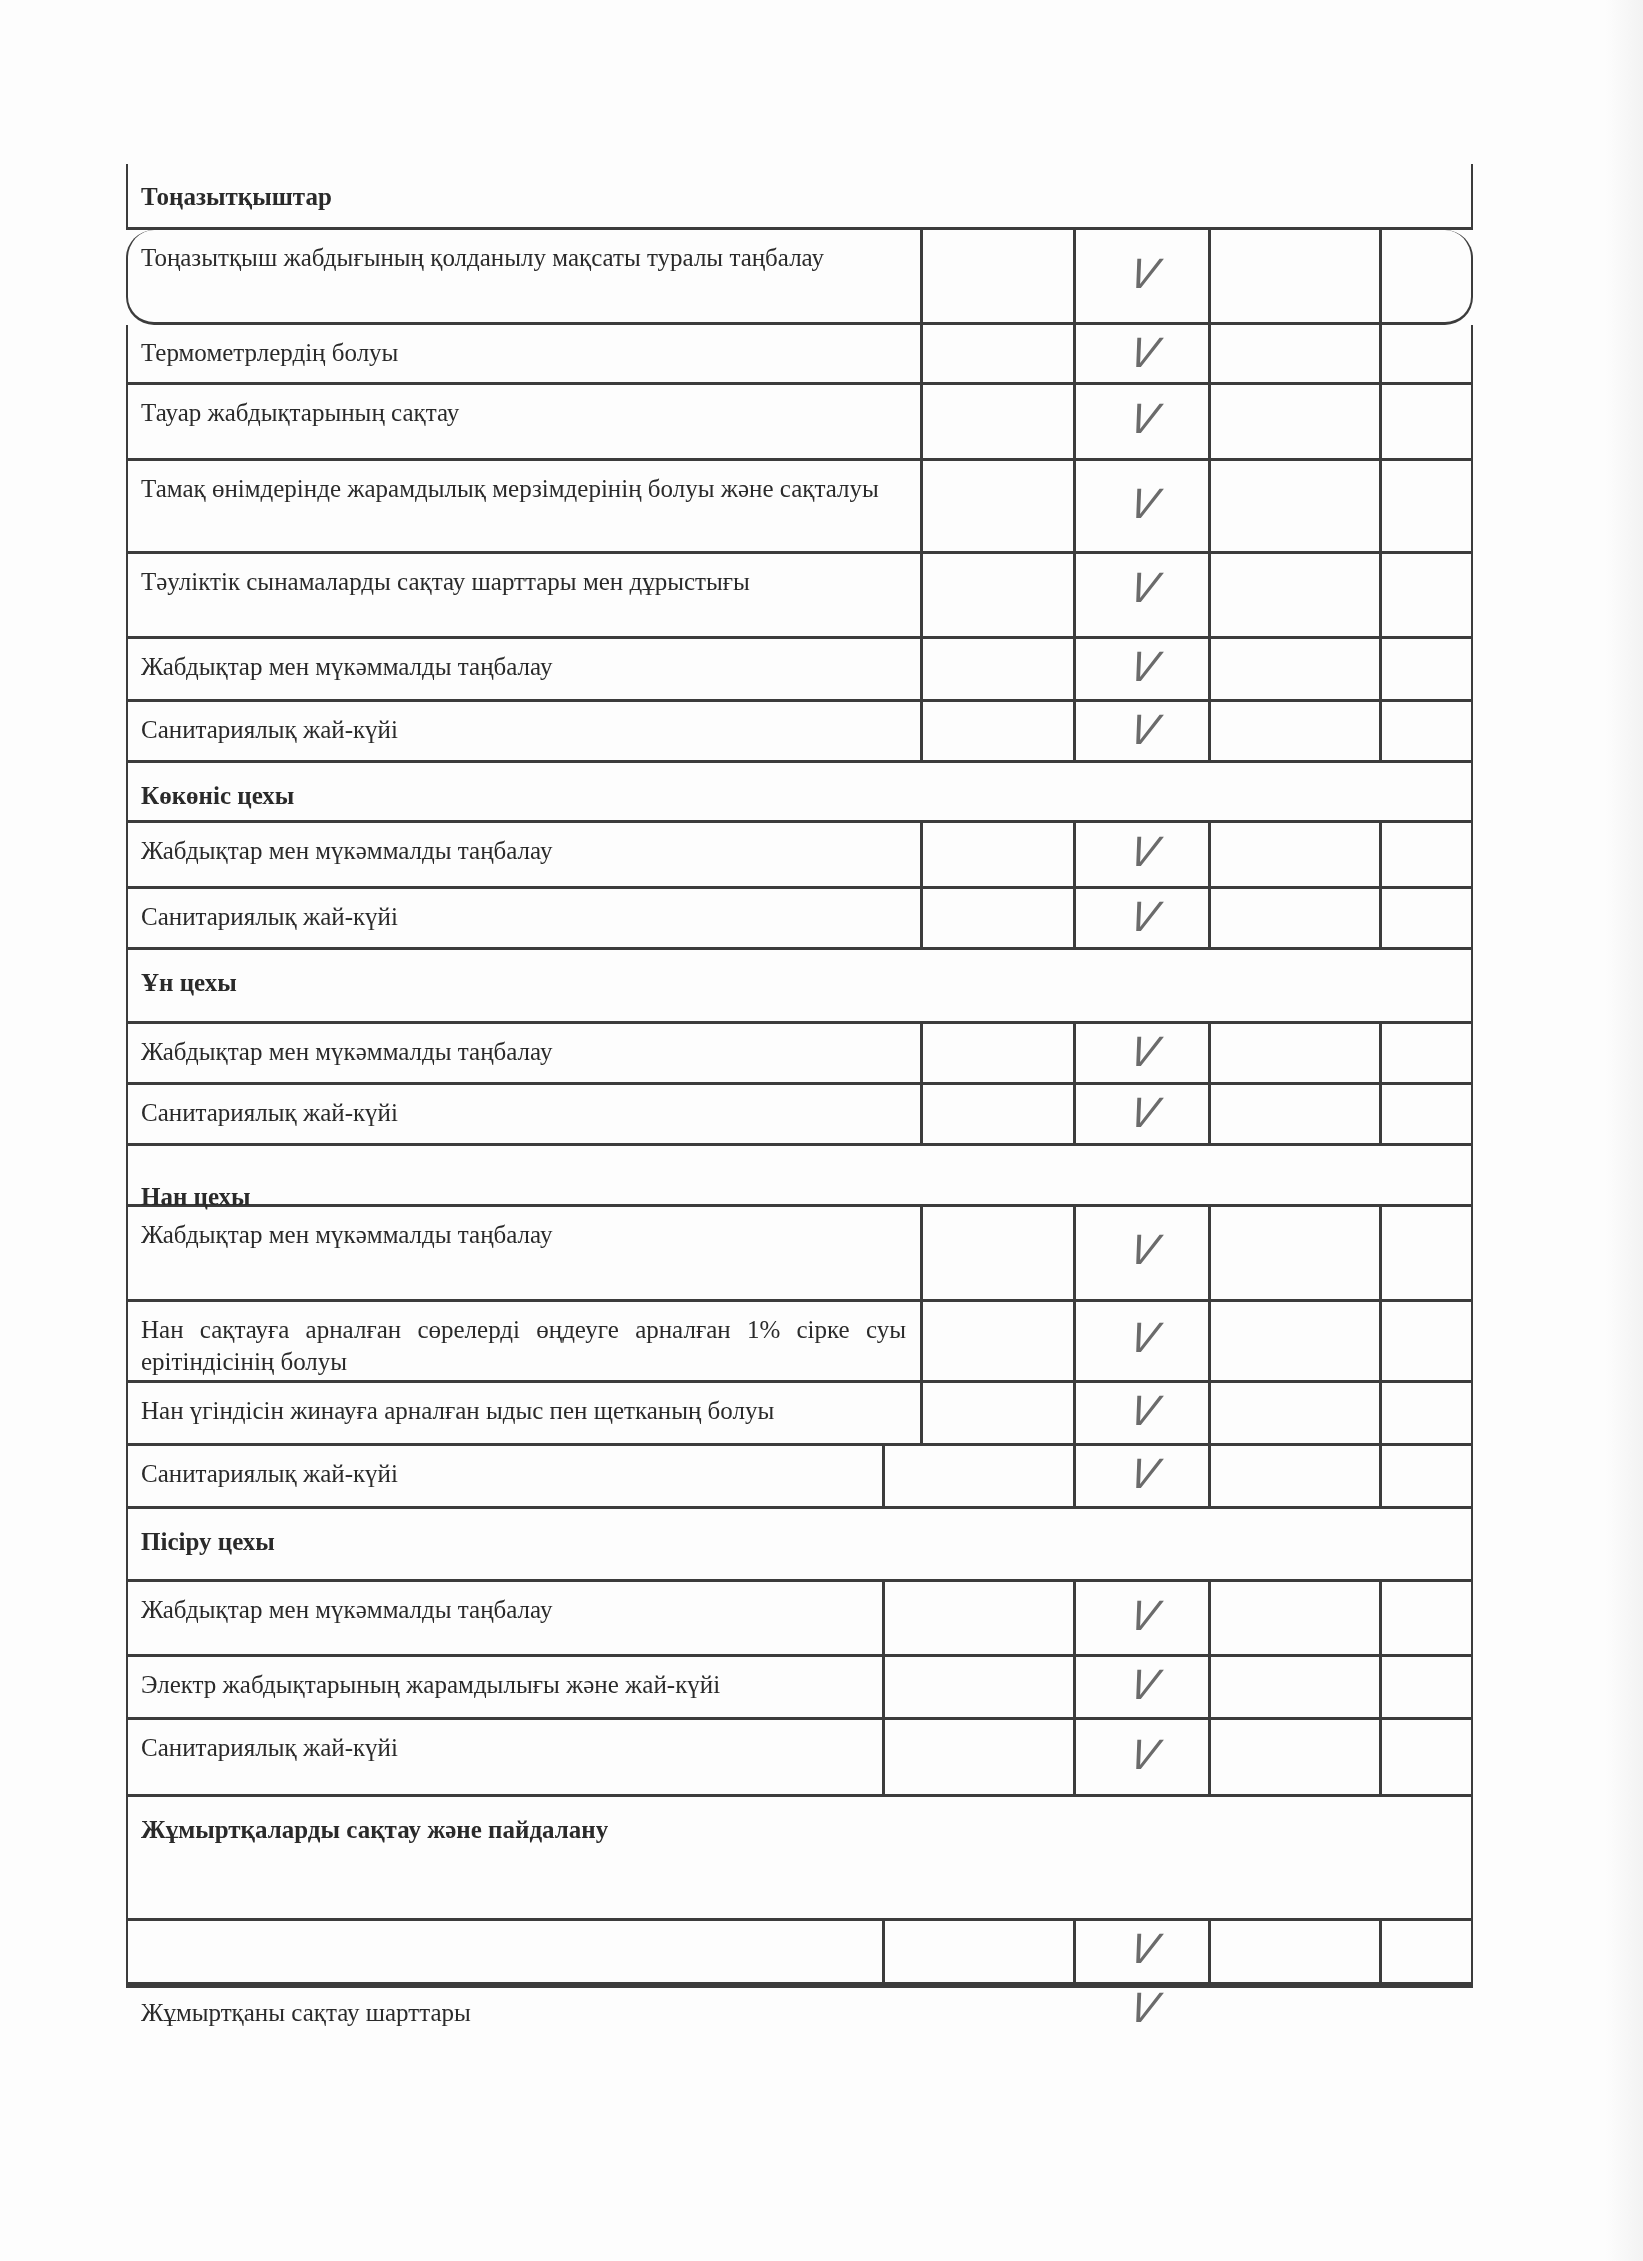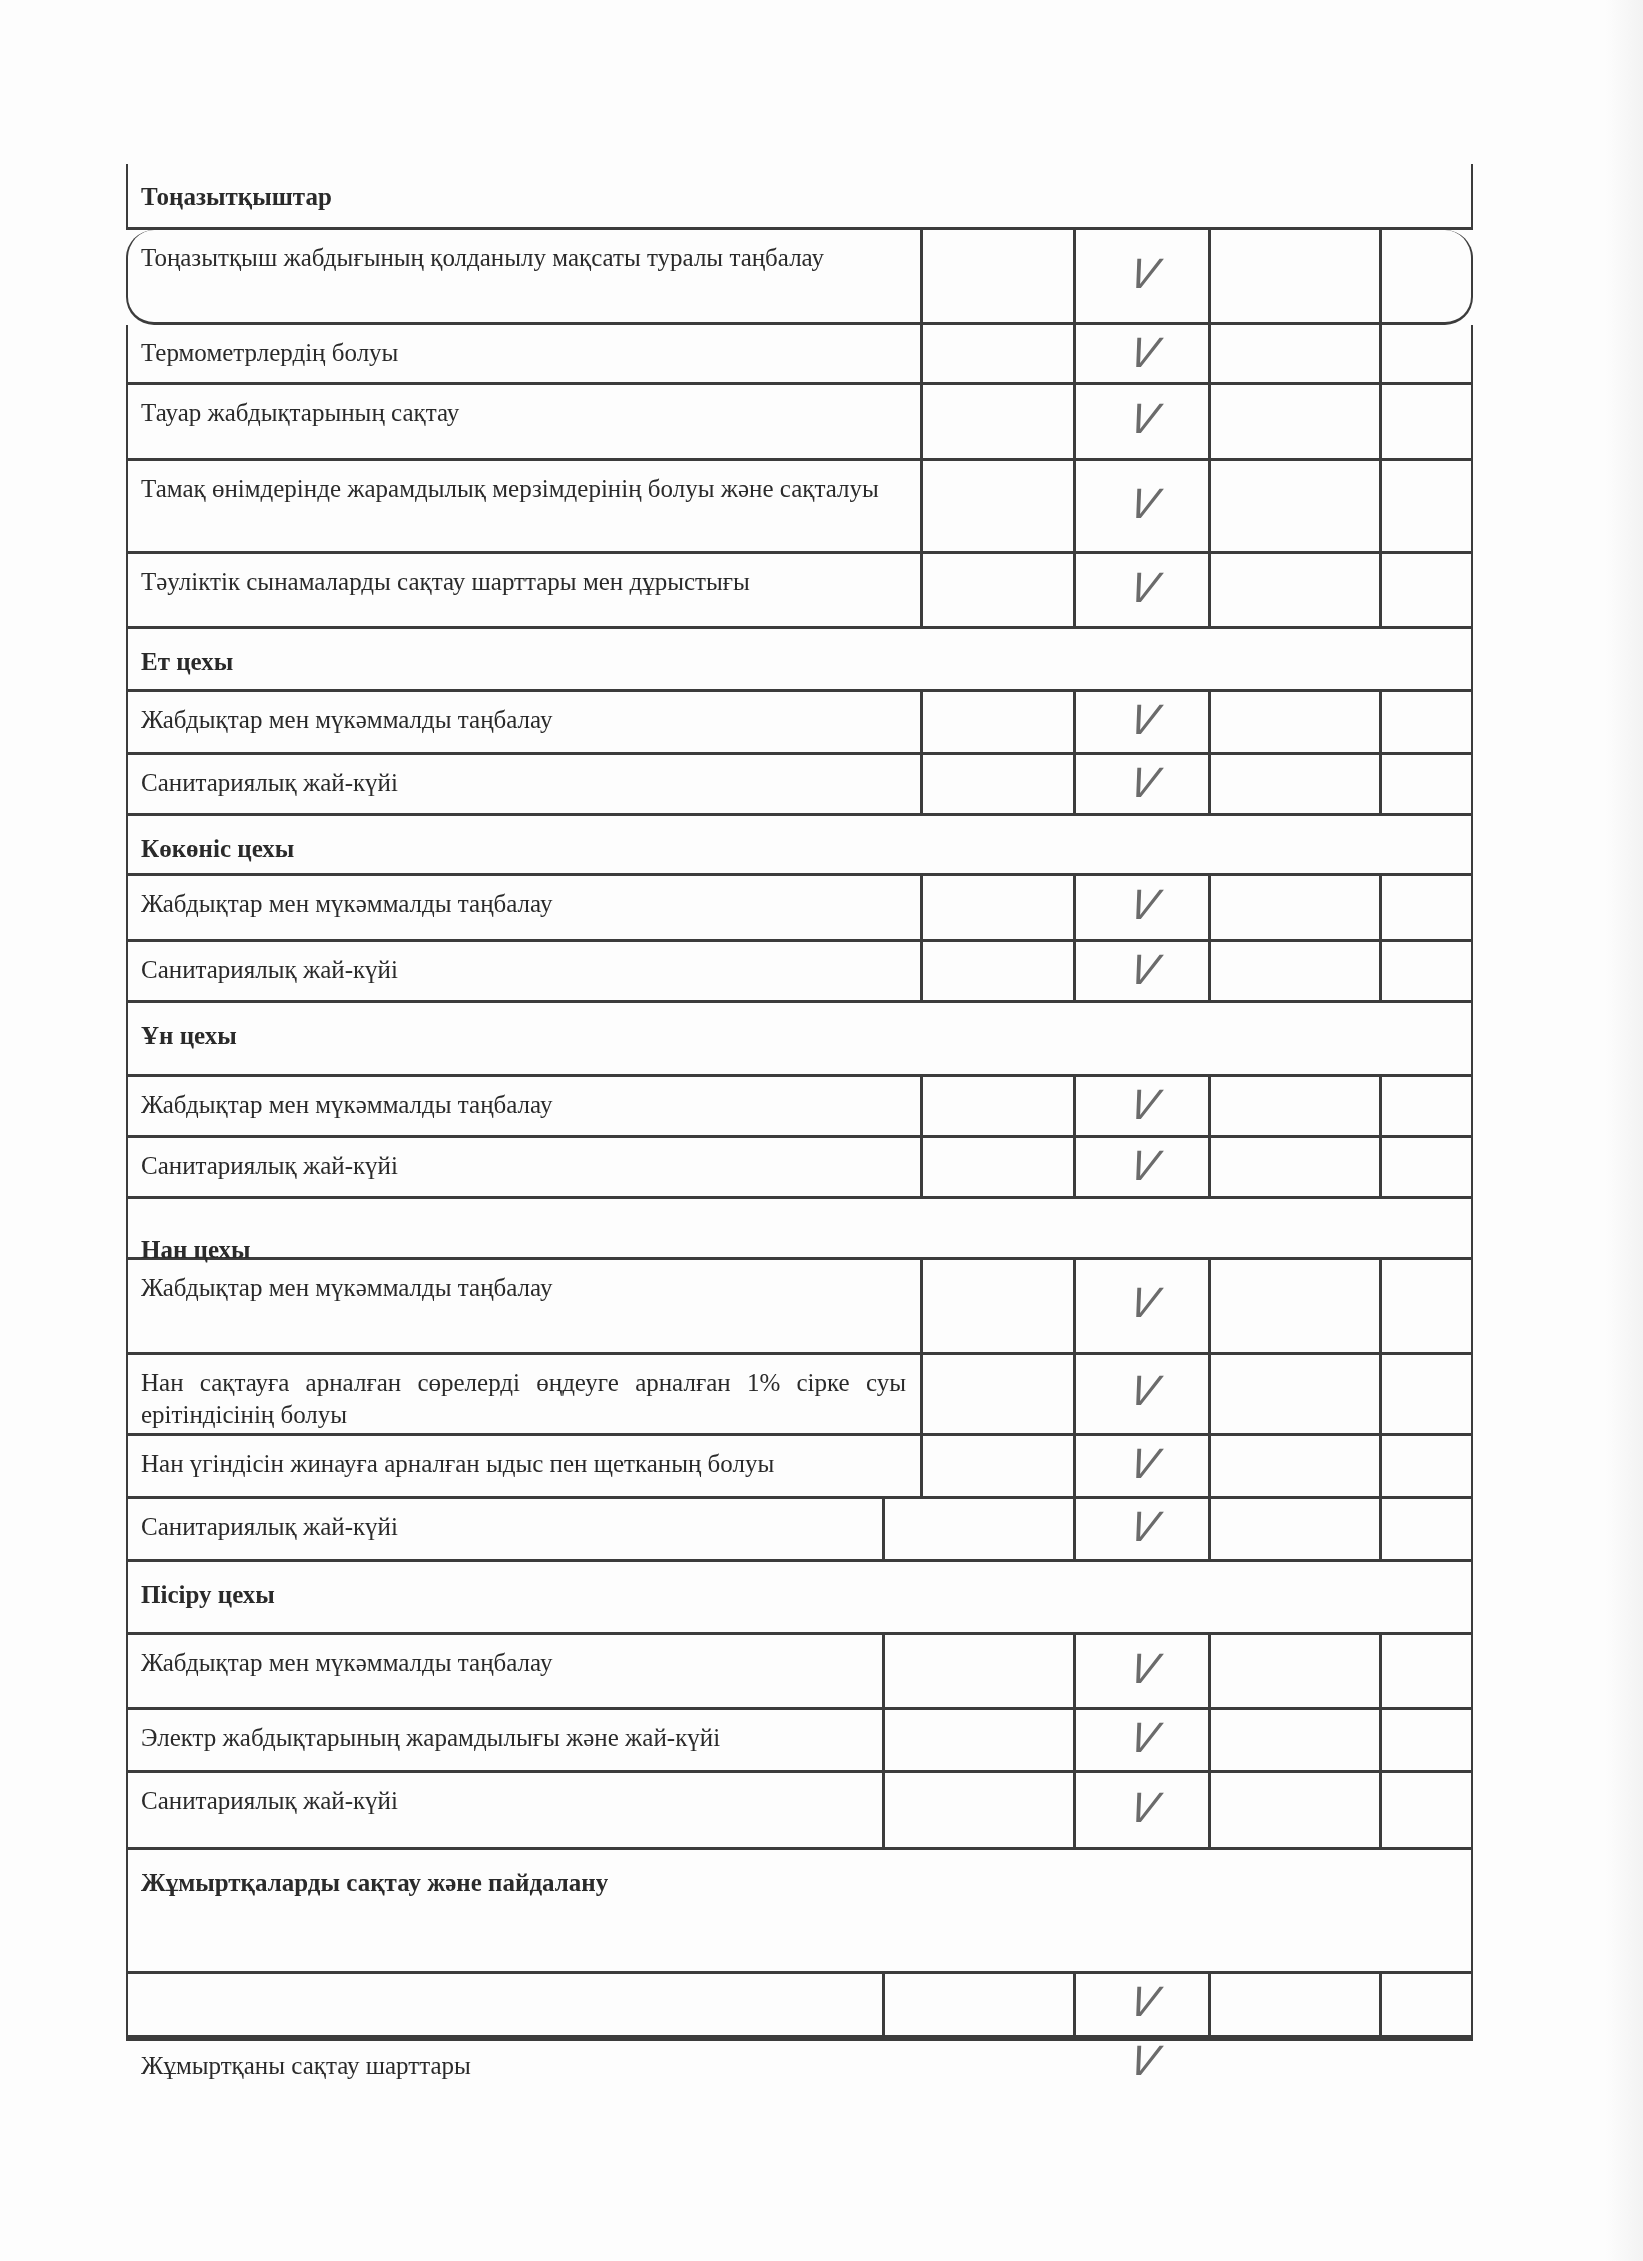--- a/index.html
+++ b/index.html
@@ -74,35 +74,32 @@
         <div class="vline" style="left: 945px;"></div>
         <div class="vline" style="left: 1080px;"></div>
         <div class="vline" style="left: 1251px;"></div>
         <div class="cell" style="left: 795px; width: 150px;"></div>
         <div class="cell" style="left: 948px; width: 133px;">
           <span class="check" style="left: 55px; top: 19.7px;">V</span>
         </div>
         <div class="cell" style="left: 1083px; width: 168px;"></div>
         <div class="cell" style="left: 1254px; width: 88px;"></div>
       </div>
-      <div class="row item-row" style="height: 75px; padding-left: 44px;">
+      <div class="row item-row" style="height: 85px; padding-left: 44px;">
         <div class="cell text label" style="right: 552px;">Тәуліктік сынамаларды сақтау шарттары мен дұрыстығы</div>
         <div class="vline" style="left: 792px;"></div>
         <div class="vline" style="left: 945px;"></div>
         <div class="vline" style="left: 1080px;"></div>
         <div class="vline" style="left: 1251px;"></div>
         <div class="cell" style="left: 795px; width: 150px;"></div>
         <div class="cell" style="left: 948px; width: 133px;">
           <span class="check" style="left: 55px; top: 10.6px;">V</span>
         </div>
         <div class="cell" style="left: 1083px; width: 168px;"></div>
         <div class="cell" style="left: 1254px; width: 88px;"></div>
-      </div>
-      <div class="row section-row" style="height: 63px;">
-        <div class="cell text label" style="right: 0px; padding-top: 17px;">Ет цехы</div>
       </div>
       <div class="row item-row" style="height: 63px;">
         <div class="cell text label" style="right: 552px;">Жабдықтар мен мүкәммалды таңбалау</div>
         <div class="vline" style="left: 792px;"></div>
         <div class="vline" style="left: 945px;"></div>
         <div class="vline" style="left: 1080px;"></div>
         <div class="vline" style="left: 1251px;"></div>
         <div class="cell" style="left: 795px; width: 150px;"></div>
         <div class="cell" style="left: 948px; width: 133px;">
           <span class="check" style="left: 55px; top: 5.2px;">V</span>

